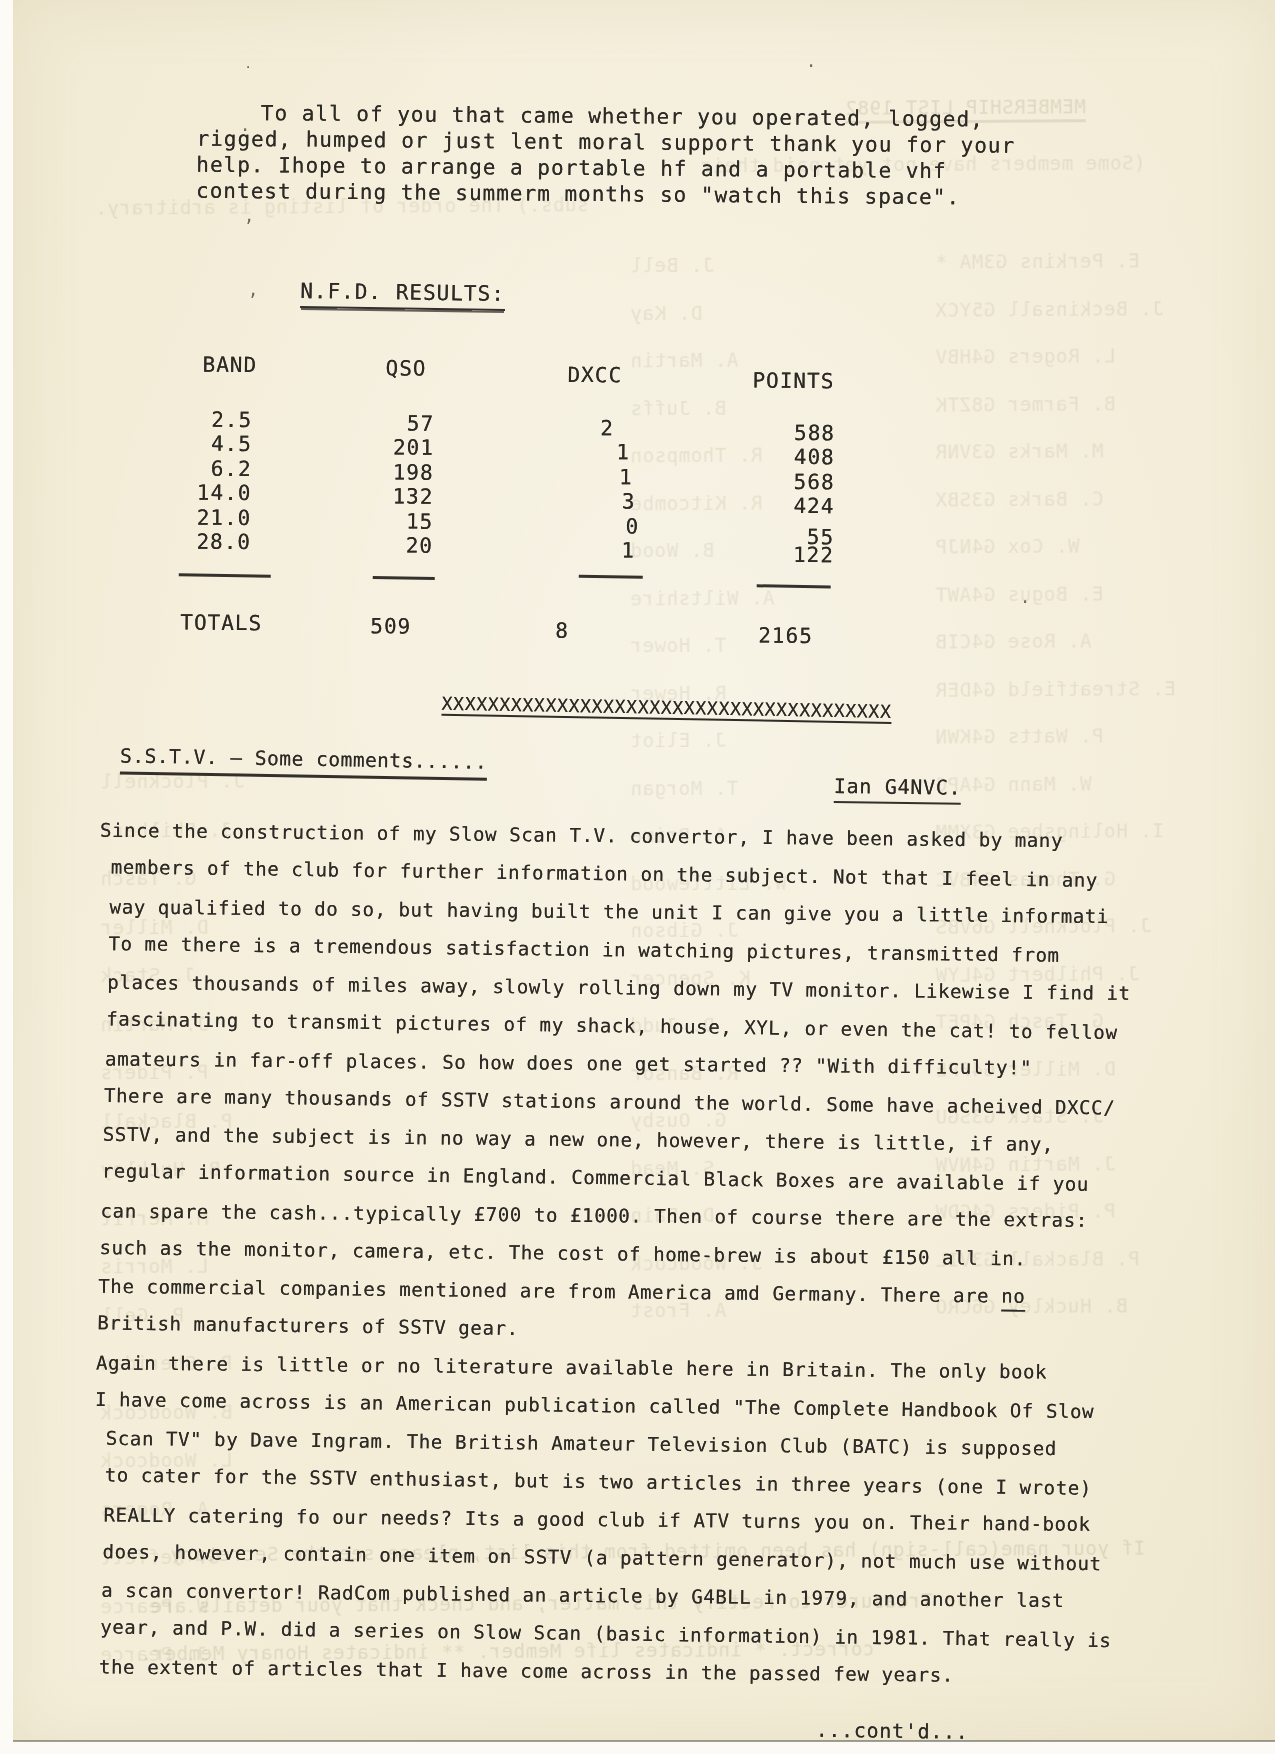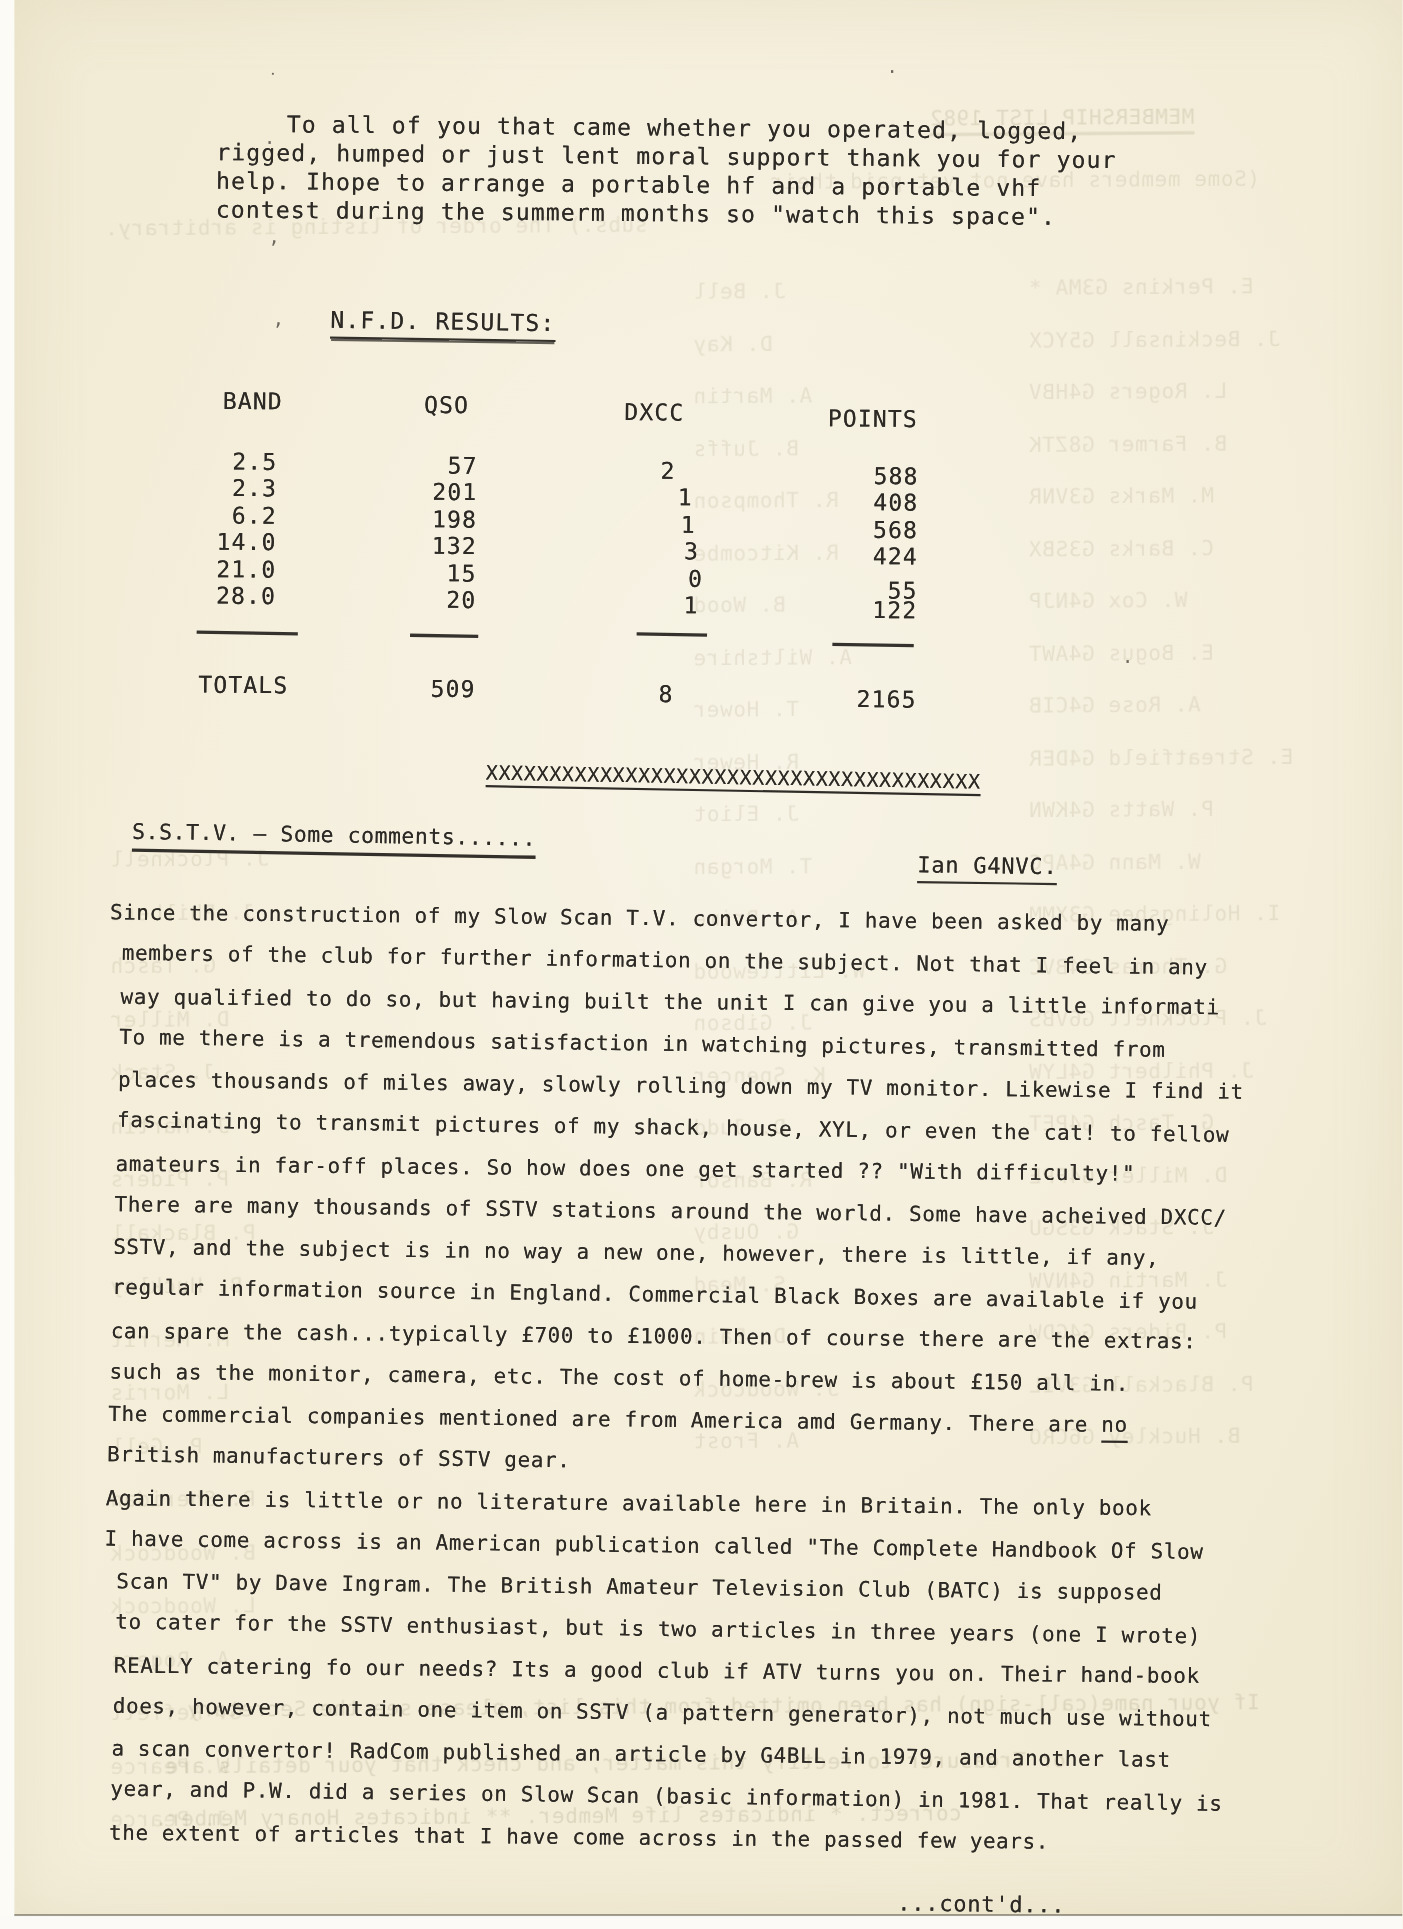--- a/index.html
+++ b/index.html
@@ -51,21 +51,21 @@
     left:302px;top:278px;font-size:21px;letter-spacing:1px;
     border-bottom:2px solid #33302b;
     box-shadow:0 3px 0 -1px rgba(51,48,43,0.75);
     padding-bottom:3px;transform:rotate(0.35deg);
   }
   .th{font-size:21px;letter-spacing:1px;}
   .col{position:absolute;font-size:21px;letter-spacing:1px;text-align:right;}
   .cell{height:24.4px;}
   .rule{position:absolute;border-top:3px solid #35322d;transform:rotate(0.45deg);}
   .totals-label{left:185px;top:610px;font-size:21px;letter-spacing:1px;}
-  .tot{position:absolute;font-size:21px;letter-spacing:1px;text-align:right;}
+  .tot{position:absolute;font-size:21px;letter-spacing:1px;}
 
   .divider{
     left:447px;top:692px;font-size:18px;letter-spacing:0.7px;
     border-bottom:2px solid #2f2c28;padding-bottom:0px;
     transform:rotate(0.55deg);
   }
 
   .sstv-heading{
     left:126px;top:746px;font-size:19.5px;letter-spacing:0.5px;
     border-bottom:3px solid #33302b;padding-bottom:4px;
@@ -178,21 +178,21 @@
 
   <div class="abs nfd-title">N.F.D. RESULTS:</div>
 
   <div class="abs th" style="left:205px;top:352px;">BAND</div>
   <div class="abs th" style="left:388px;top:354px;">QSO</div>
   <div class="abs th" style="left:570px;top:359px;">DXCC</div>
   <div class="abs th" style="left:755px;top:363px;">POINTS</div>
 
   <div class="col" id="col-band" style="left:193px;top:407px;width:62px;">
       <div class="cell">2.5</div>
-      <div class="cell">2.3</div>
+      <div class="cell">4.5</div>
       <div class="cell">6.2</div>
       <div class="cell">14.0</div>
       <div class="cell">21.0</div>
       <div class="cell">28.0</div>
     </div>
   <div class="col" id="col-qso" style="left:375px;top:409px;width:62px;">
       <div class="cell">57</div>
       <div class="cell">201</div>
       <div class="cell">198</div>
       <div class="cell">132</div>

